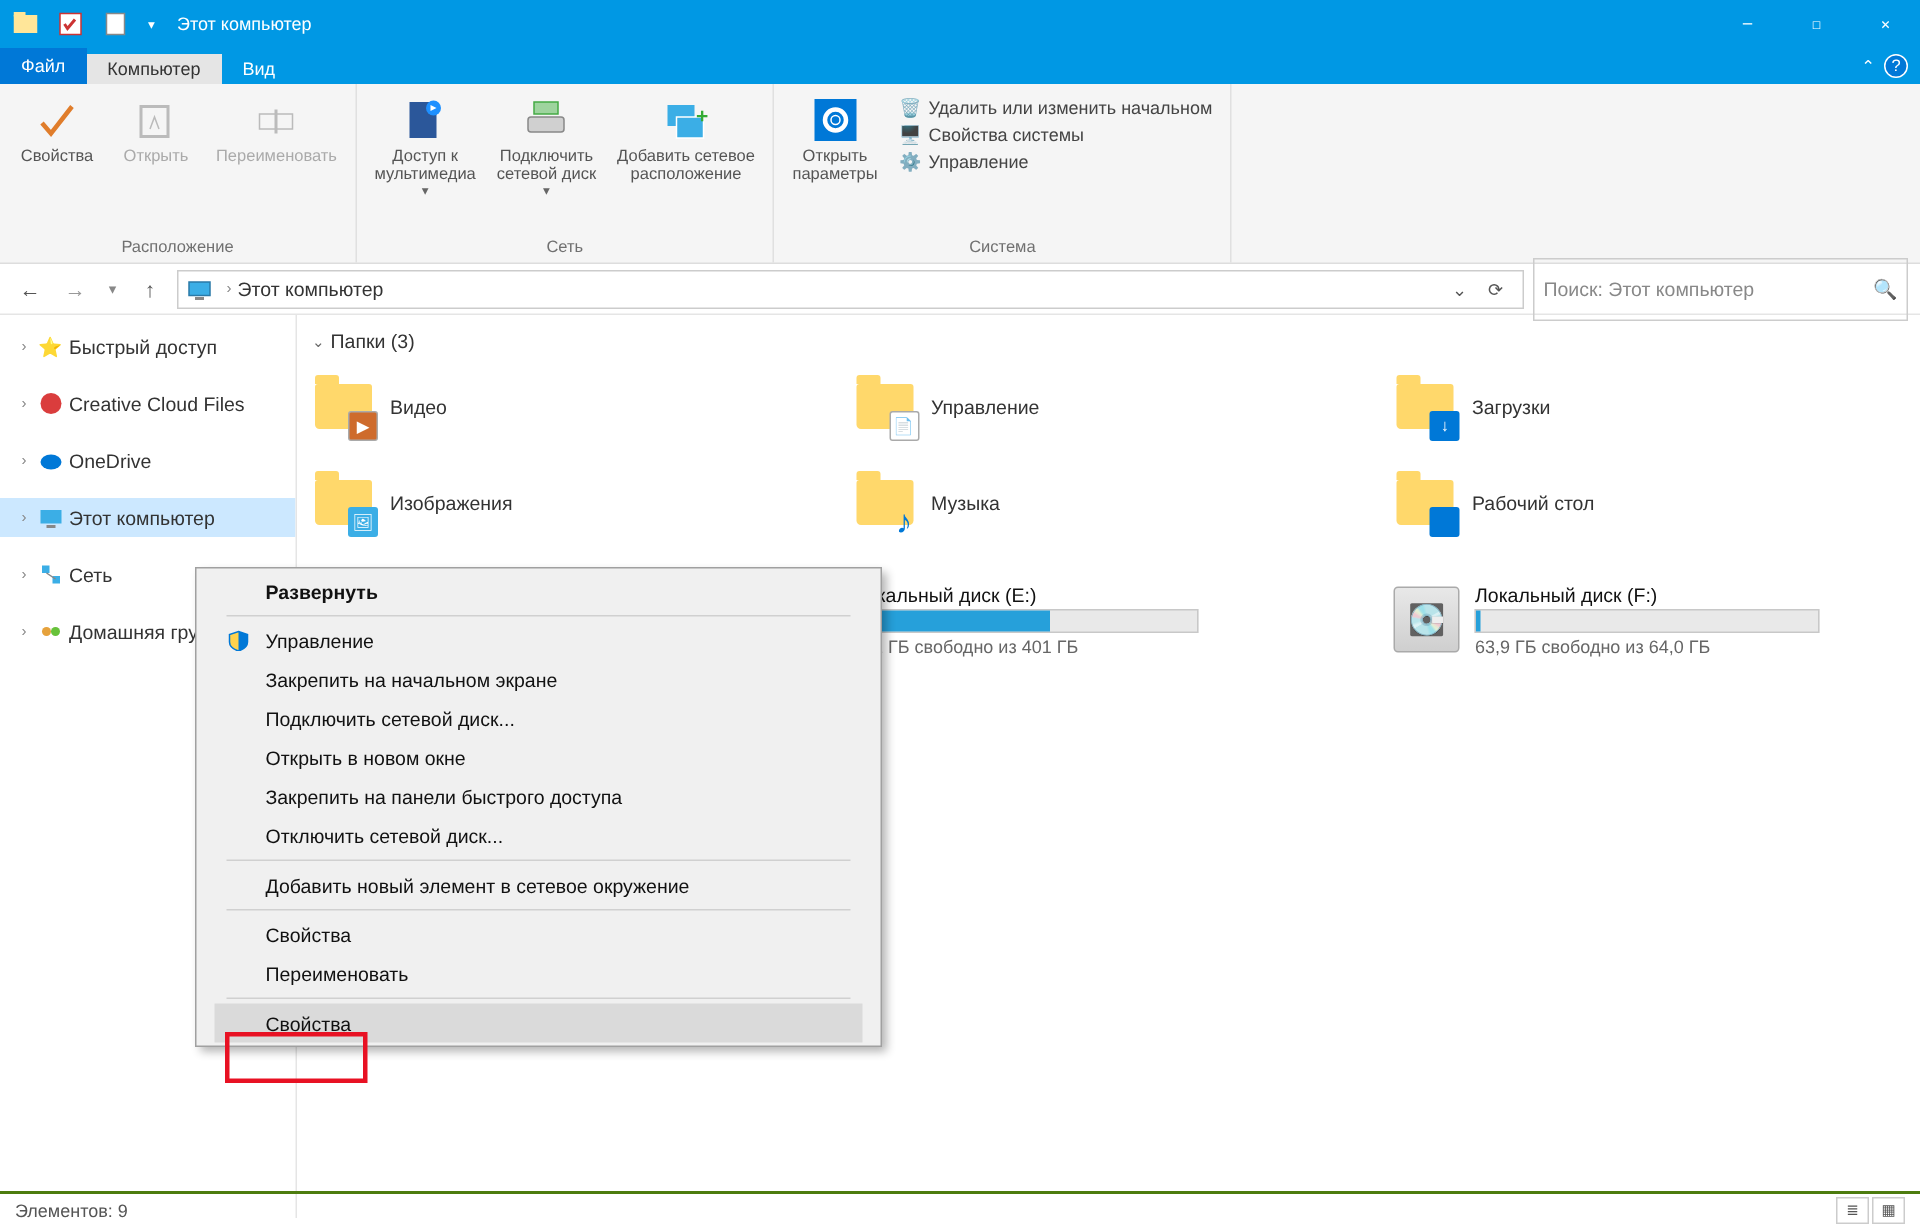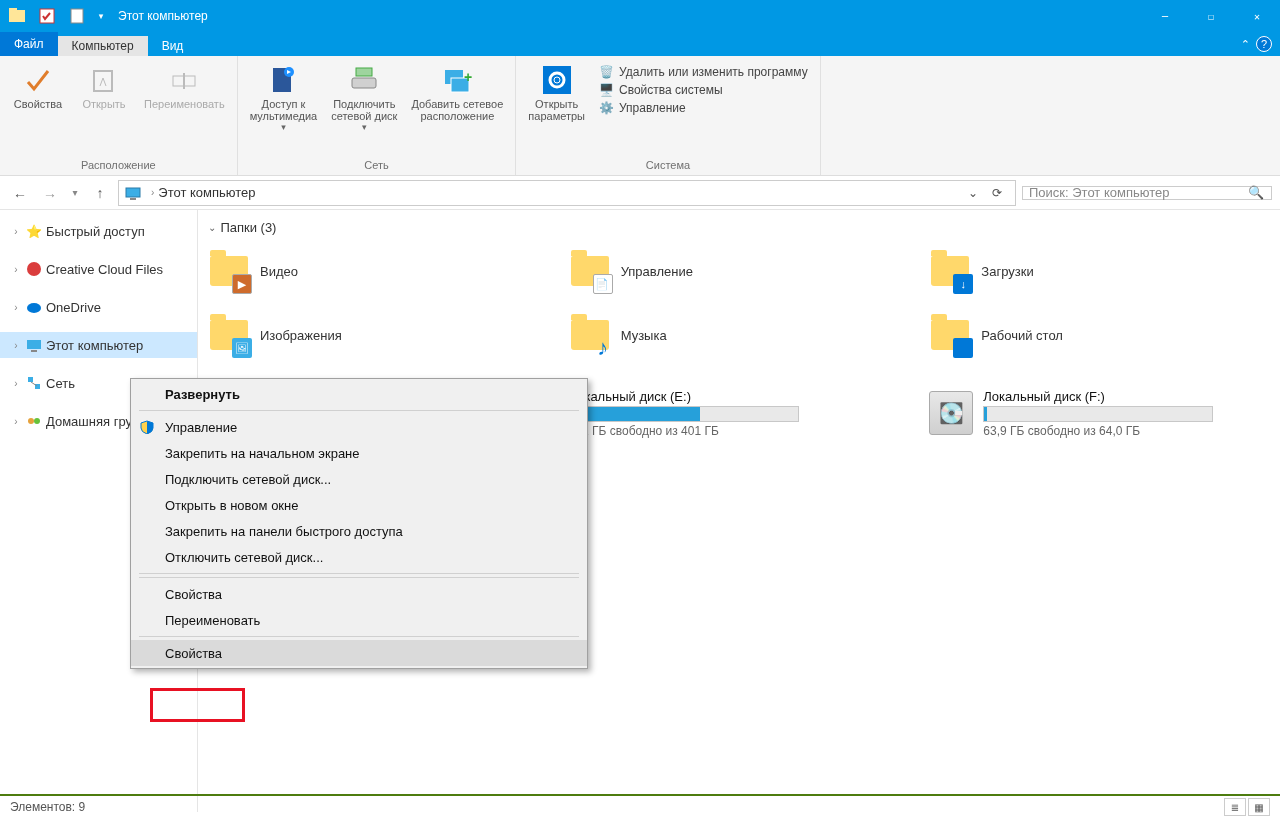--- a/index.html
+++ b/index.html
@@ -31,21 +31,21 @@
 .ribstack .srow { display:flex; align-items:center; gap:4px; white-space:nowrap;}
 .sicon{ width:16px; height:16px; display:inline-flex; align-items:center; justify-content:center;}
 
 .addrrow { height: 34px; display: flex; align-items: center; padding: 4px 8px; gap: 6px; border-bottom: 1px solid #e5e5e5; }
 .navbtn { width: 24px; height: 24px; display: flex; align-items: center; justify-content: center; color: #999; font-size: 14px; }
 .navbtn.enabled { color: #555; }
 .addbar { flex: 1; height: 26px; border: 1px solid #ccc; display: flex; align-items: center; padding: 0 6px; font-size: 13px; color: #333; }
 .addbar .pcicon { width:16px; height:16px; margin-right:6px; }
 .addbar .chev2 { color:#888; margin: 0 4px; font-size:10px;}
 .addctrl { width: 24px; display:flex; align-items:center; justify-content:center; color:#555; font-size:12px;}
-.searchbox { width: 250px; height: 14px; border: 1px solid #ccc; display: flex; align-items: center; padding: 0 6px; color: #888; font-size: 13px; }
+.searchbox { width: 250px; height: 42px; border: 1px solid #ccc; display: flex; align-items: center; padding: 0 6px; color: #888; font-size: 13px; }
 .searchbox .mag { margin-left:auto; color:#666;}
 
 .body { display: flex; height: 602px; }
 .tree { width: 198px; border-right: 1px solid #e5e5e5; padding: 8px 0; font-size: 13px; color: #333; overflow:hidden;}
 .titem { display: flex; align-items: center; height: 26px; padding-left: 10px; gap: 4px; white-space:nowrap;}
 .titem.sel { background: #cce8ff; }
 .titem .exp { width: 12px; color: #888; font-size: 10px; text-align:center;}
 .titem .ticon { width: 16px; height: 16px; display:inline-flex; align-items:center; justify-content:center;}
 .spacer{height:12px;}
 
@@ -59,21 +59,21 @@
 .folder:before{content:""; position:absolute; top:-6px; left:0; width:16px; height:6px; background:#ffd86b; border-radius:2px 2px 0 0;}
 .badge{ position:absolute; right:-2px; bottom:-2px; width:20px; height:20px; background:#fff; border:1px solid #aaa; border-radius:2px; font-size:11px; display:flex; align-items:center; justify-content:center;}
 .diskitem { display:flex; align-items:center; gap:10px; height:64px;}
 .diskinfo{ display:flex; flex-direction:column; gap:2px; width:230px;}
 .diskbar{ width:230px; height:16px; background:#e9e9e9; border:1px solid #c8c8c8;}
 .diskfill{ height:100%; background:#26a0da;}
 .dname{ font-size:13px; color:#111;}
 .dstat{ font-size:12px; color:#666;}
 .hddicn{ width:44px; height:44px; background:linear-gradient(#e8e8e8,#cfcfcf); border:1px solid #aaa; border-radius:3px; display:flex; align-items:center; justify-content:center; font-size:20px;}
 
-.ctxmenu { position: absolute; left: 130px; top: 378px; width: 458px; background: #f0f0f0; border: 1px solid #a0a0a0; box-shadow: 3px 3px 6px rgba(0,0,0,.3); font-size: 13px; color: #111; padding: 2px 0;}
+.ctxmenu { position: absolute; left: 130px; top: 378px; width: 458px; background: #f0f0f0; border: 1px solid #a0a0a0; box-shadow: 3px 3px 6px rgba(0,0,0,.3); font-size: 13px; color: #111; padding: 2px 12px;}
 .ctxmenu .mi { height: 26px; display: flex; align-items: center; padding: 0 14px 0 34px; position:relative;}
 .ctxmenu .mi.bold { font-weight: 600; }
 .ctxmenu .mi.sep { height: 1px; background: #d0d0d0; margin: 3px 8px; padding:0;}
 .ctxmenu .mi .micon{ position:absolute; left:8px; width:16px; height:16px; display:flex; align-items:center; justify-content:center;}
 .ctxmenu .mi.hl { background: #dadada; }
 .redbox { position:absolute; left:150px; top:688px; width:95px; height:34px; border:3px solid #e81123; pointer-events:none; z-index:50;}
 
 .status { position:absolute; bottom:0; left:0; right:0; height:24px; border-top:2px solid #4d7c0f; display:flex; align-items:center; padding:0 10px; font-size:12px; color:#555;}
 .status .vicons{ margin-left:auto; display:flex; gap:2px;}
 .vbtn{ width:22px; height:18px; border:1px solid #ccc; display:flex; align-items:center; justify-content:center; font-size:10px;}
@@ -204,21 +204,21 @@
               <circle cx="16" cy="16" r="7" fill="none" stroke="#fff" stroke-width="3"></circle>
               <circle cx="16" cy="16" r="3" fill="#0078d7" stroke="#fff"></circle>
             </svg>
           </div>
         <span style="white-space:pre-line;">Открыть
 параметры</span>
       </div>
       <div class="ribstack">
         <div class="srow">
           <span class="sicon">🗑️</span>
-          <span>Удалить или изменить программу</span>
+          <span>Удалить или изменить начальном</span>
         </div>
         <div class="srow">
           <span class="sicon">🖥️</span>
           <span>Свойства системы</span>
         </div>
         <div class="srow">
           <span class="sicon">⚙️</span>
           <span>Управление</span>
         </div>
       </div>
@@ -401,20 +401,21 @@
         </svg>
       </span>
     <span>Управление</span>
   </div>
   <div class="mi">Закрепить на начальном экране</div>
   <div class="mi">Подключить сетевой диск...</div>
   <div class="mi">Открыть в новом окне</div>
   <div class="mi">Закрепить на панели быстрого доступа</div>
   <div class="mi">Отключить сетевой диск...</div>
   <div class="mi sep"></div>
+  <div class="mi">Добавить новый элемент в сетевое окружение</div>
   <div class="mi sep"></div>
   <div class="mi">Свойства</div>
   <div class="mi">Переименовать</div>
   <div class="mi sep"></div>
   <div class="mi hl">Свойства</div>
 </div>
 <div class="redbox"></div>
 
 <div class="status">
   <span>Элементов: 9</span>

